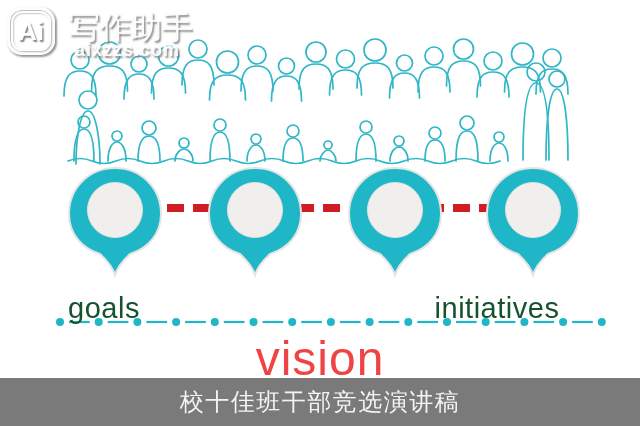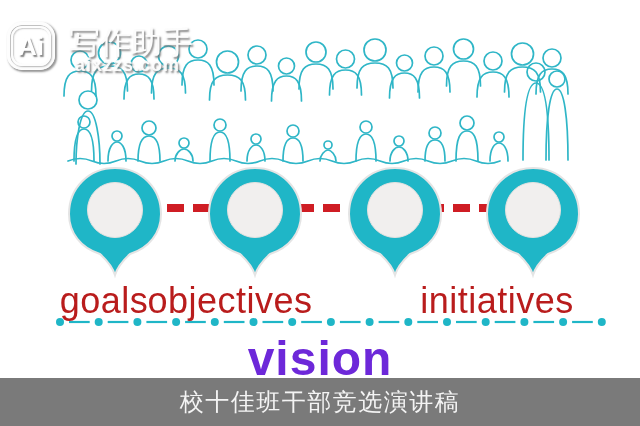--- a/index.html
+++ b/index.html
@@ -14,37 +14,37 @@
   .dash{stroke:#cf1d24;stroke-width:8;stroke-dasharray:17 9;}
   
   .pin-body{fill:#1fb6c7;stroke:#e4e4e4;stroke-width:2;}
   .pin-inner{fill:#f1efee;stroke:#e3e1df;stroke-width:1;}
   
   .dots circle{fill:#1fb6c7;}
   .dots line{stroke:#1fb6c7;stroke-width:2.2;}
   
   .labels{position:absolute;top:276px;left:0;width:640px;height:34px;z-index:2;}
   .nlabel{
-    position:absolute;top:4px;transform:translateX(-50%);
-    font-size:36px;font-weight:400;color:#b91c1c;letter-spacing:0.5px;white-space:nowrap;
+    position:absolute;top:16px;transform:translateX(-50%);
+    font-size:29px;font-weight:400;color:#14532d;letter-spacing:0.5px;white-space:nowrap;
   }
   
   .vision{
     position:absolute;top:335px;left:320px;transform:translateX(-50%);z-index:2;
-    font-size:48px;font-weight:700;color:#6d28d9;letter-spacing:1px;line-height:1;
+    font-size:48px;font-weight:400;color:#ef4444;letter-spacing:1px;line-height:1;
   }
   
   .caption-bar{
     position:absolute;left:0;bottom:0;width:640px;height:48px;z-index:5;
     background:rgba(66,66,66,0.70);
     display:flex;align-items:center;justify-content:center;
   }
   .caption-text{color:#f4f4f4;font-size:24px;letter-spacing:1.5px;white-space:nowrap;}
   
-  .watermark{position:absolute;top:20px;left:5px;z-index:6;width:240px;height:70px;}
+  .watermark{position:absolute;top:5px;left:5px;z-index:6;width:240px;height:70px;}
   .ai-box{
     position:absolute;top:2px;left:2px;width:48px;height:48px;
     border:3px solid #fdfdfd;border-radius:15px;box-sizing:border-box;
     box-shadow:1.5px 1.5px 2px rgba(125,125,125,0.80),
                -1px -1px 1px rgba(255,255,255,0.9),
                inset 1.5px 1.5px 2px rgba(125,125,125,0.55),
                inset -1px -1px 1px rgba(255,255,255,0.9);
     display:flex;align-items:center;justify-content:center;
   }
   .ai-box::before{
@@ -184,21 +184,20 @@
         <circle cx="524.4000000000001" cy="322" r="4"></circle>
         <line x1="533.4000000000001" y1="322" x2="554.1000000000001" y2="322"></line>
         <circle cx="563.1" cy="322" r="4"></circle>
         <line x1="572.1" y1="322" x2="592.8000000000001" y2="322"></line>
         <circle cx="601.8000000000001" cy="322" r="4"></circle>
       </g>
   </svg>
 
   <div class="labels">
     <span class="nlabel" style="left:104px">goals</span>
-    <span class="nlabel" style="left:230px">objectives</span>
     <span class="nlabel" style="left:497px">initiatives</span>
   </div>
 
   <div class="vision">vision</div>
 
   <div class="caption-bar">
     <span class="caption-text">校十佳班干部竞选演讲稿</span>
   </div>
 
   <div class="watermark">

